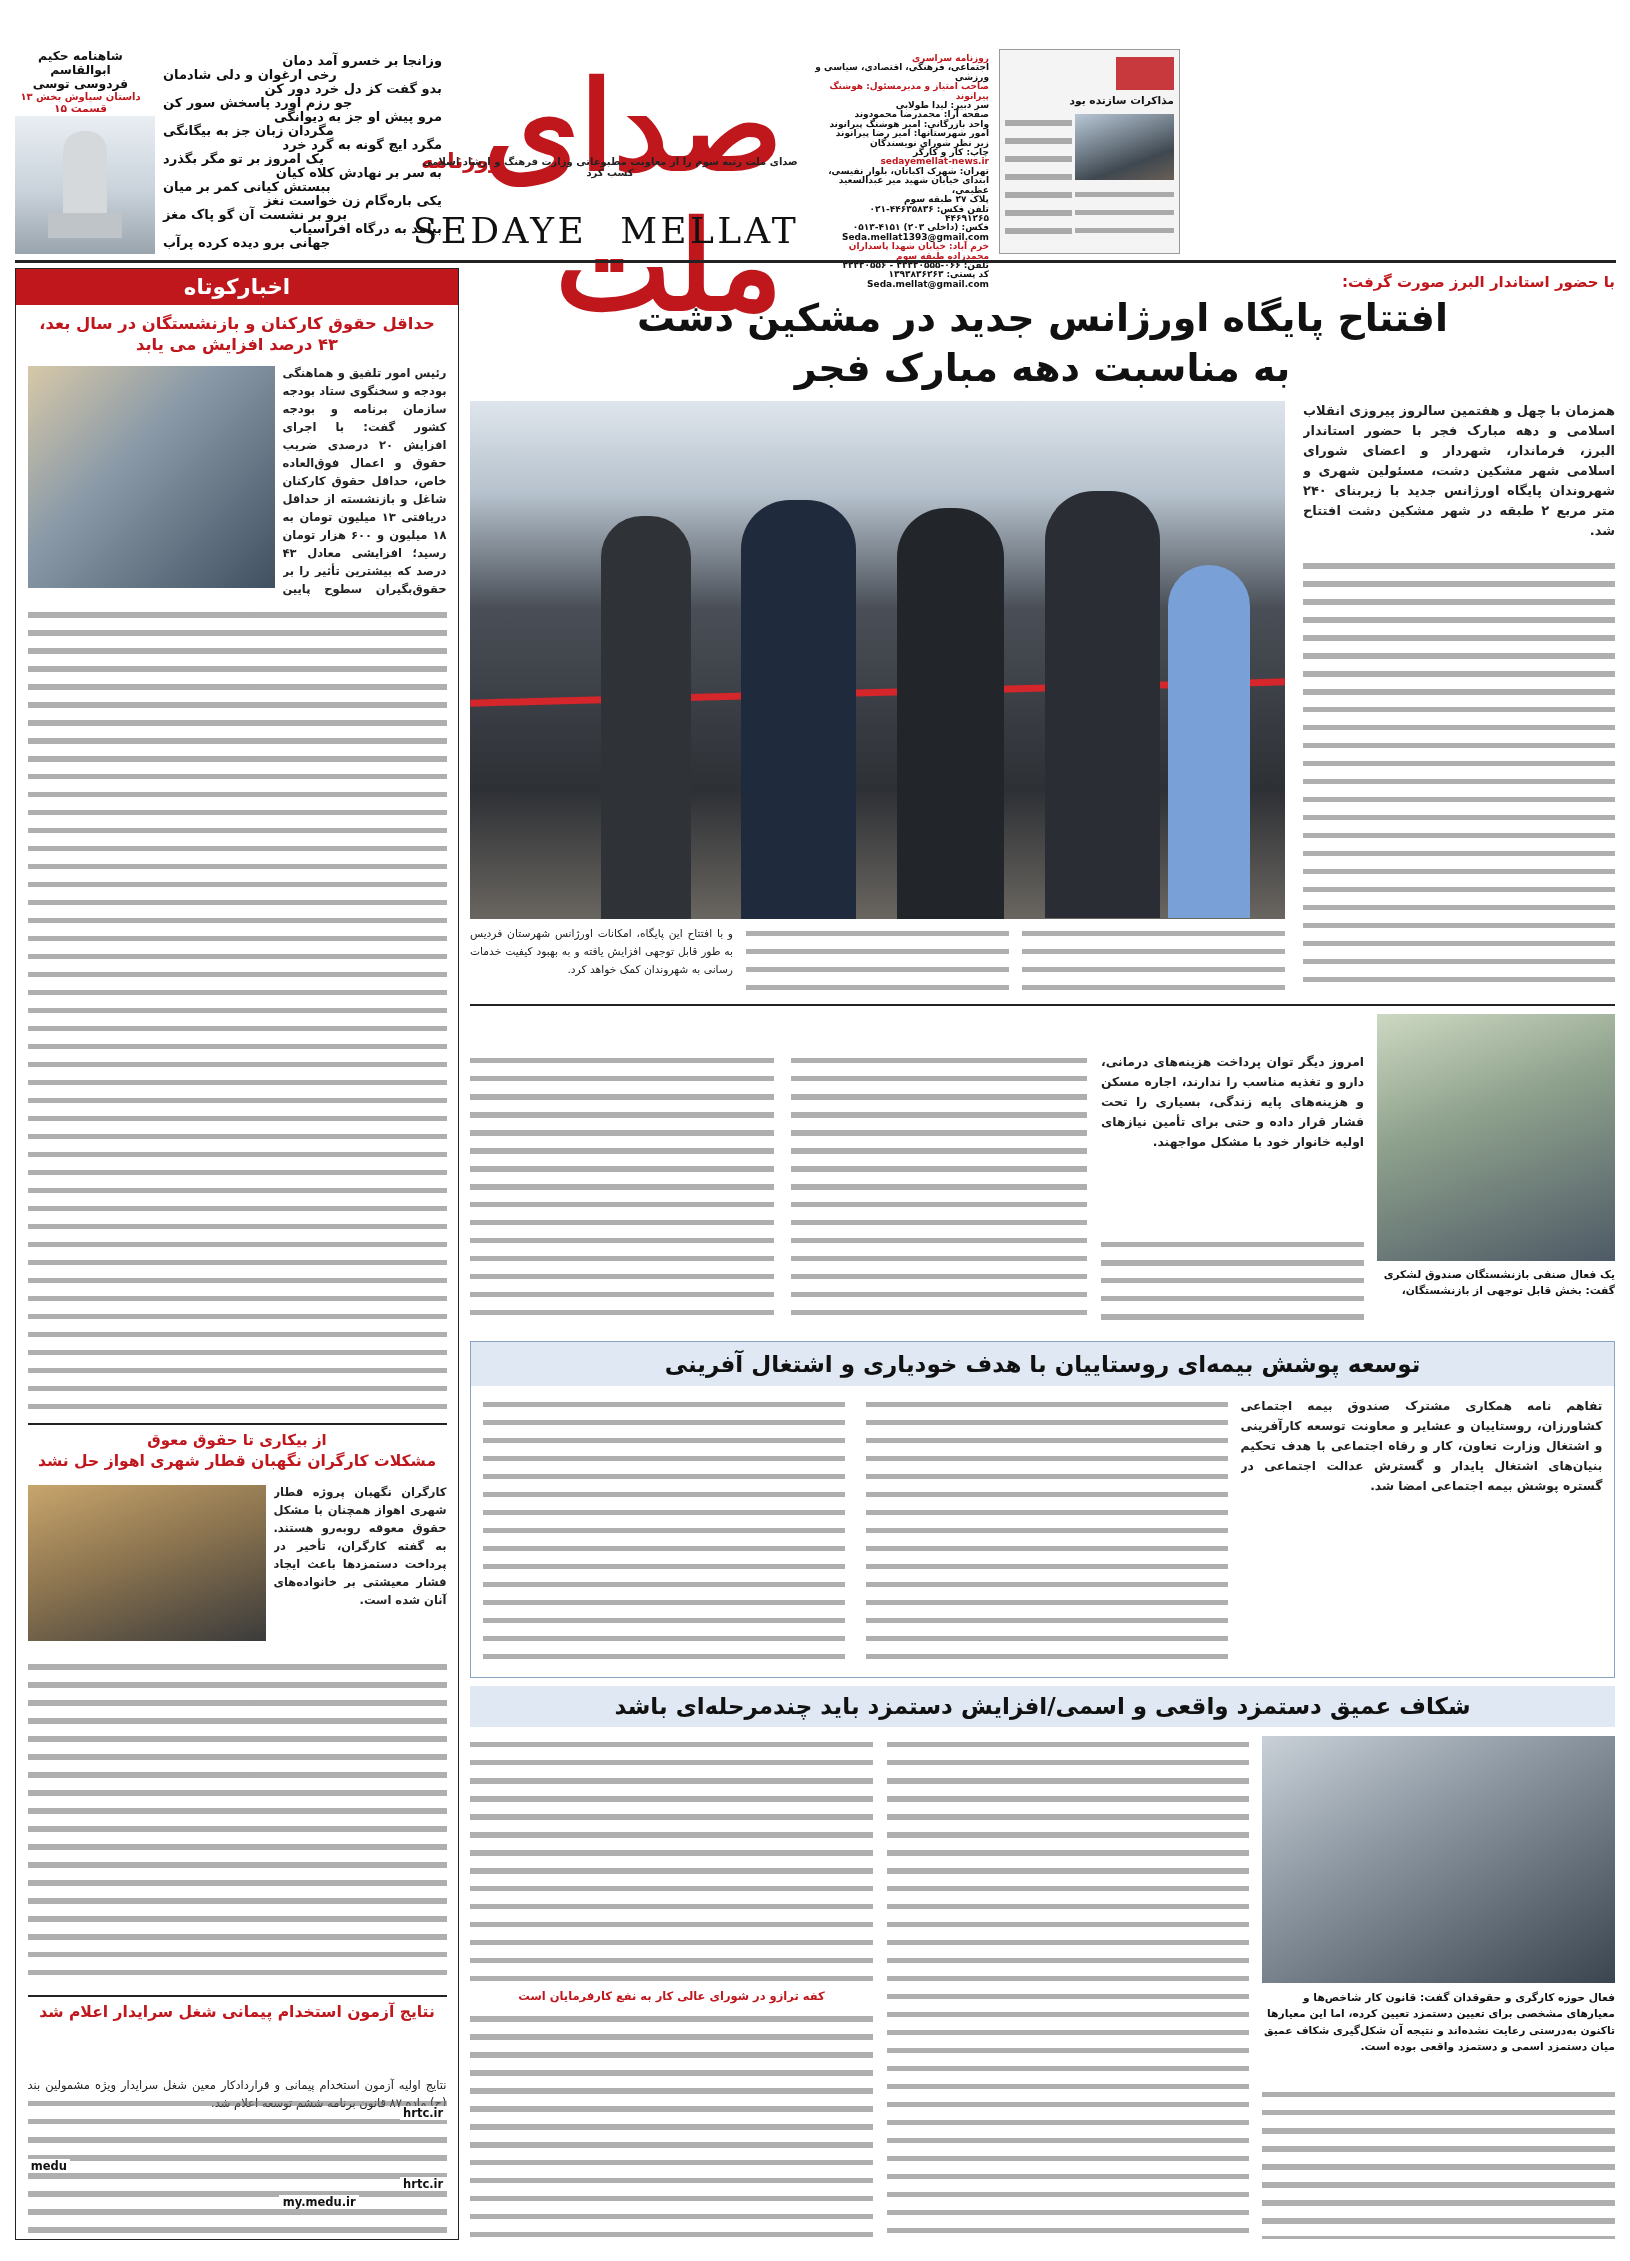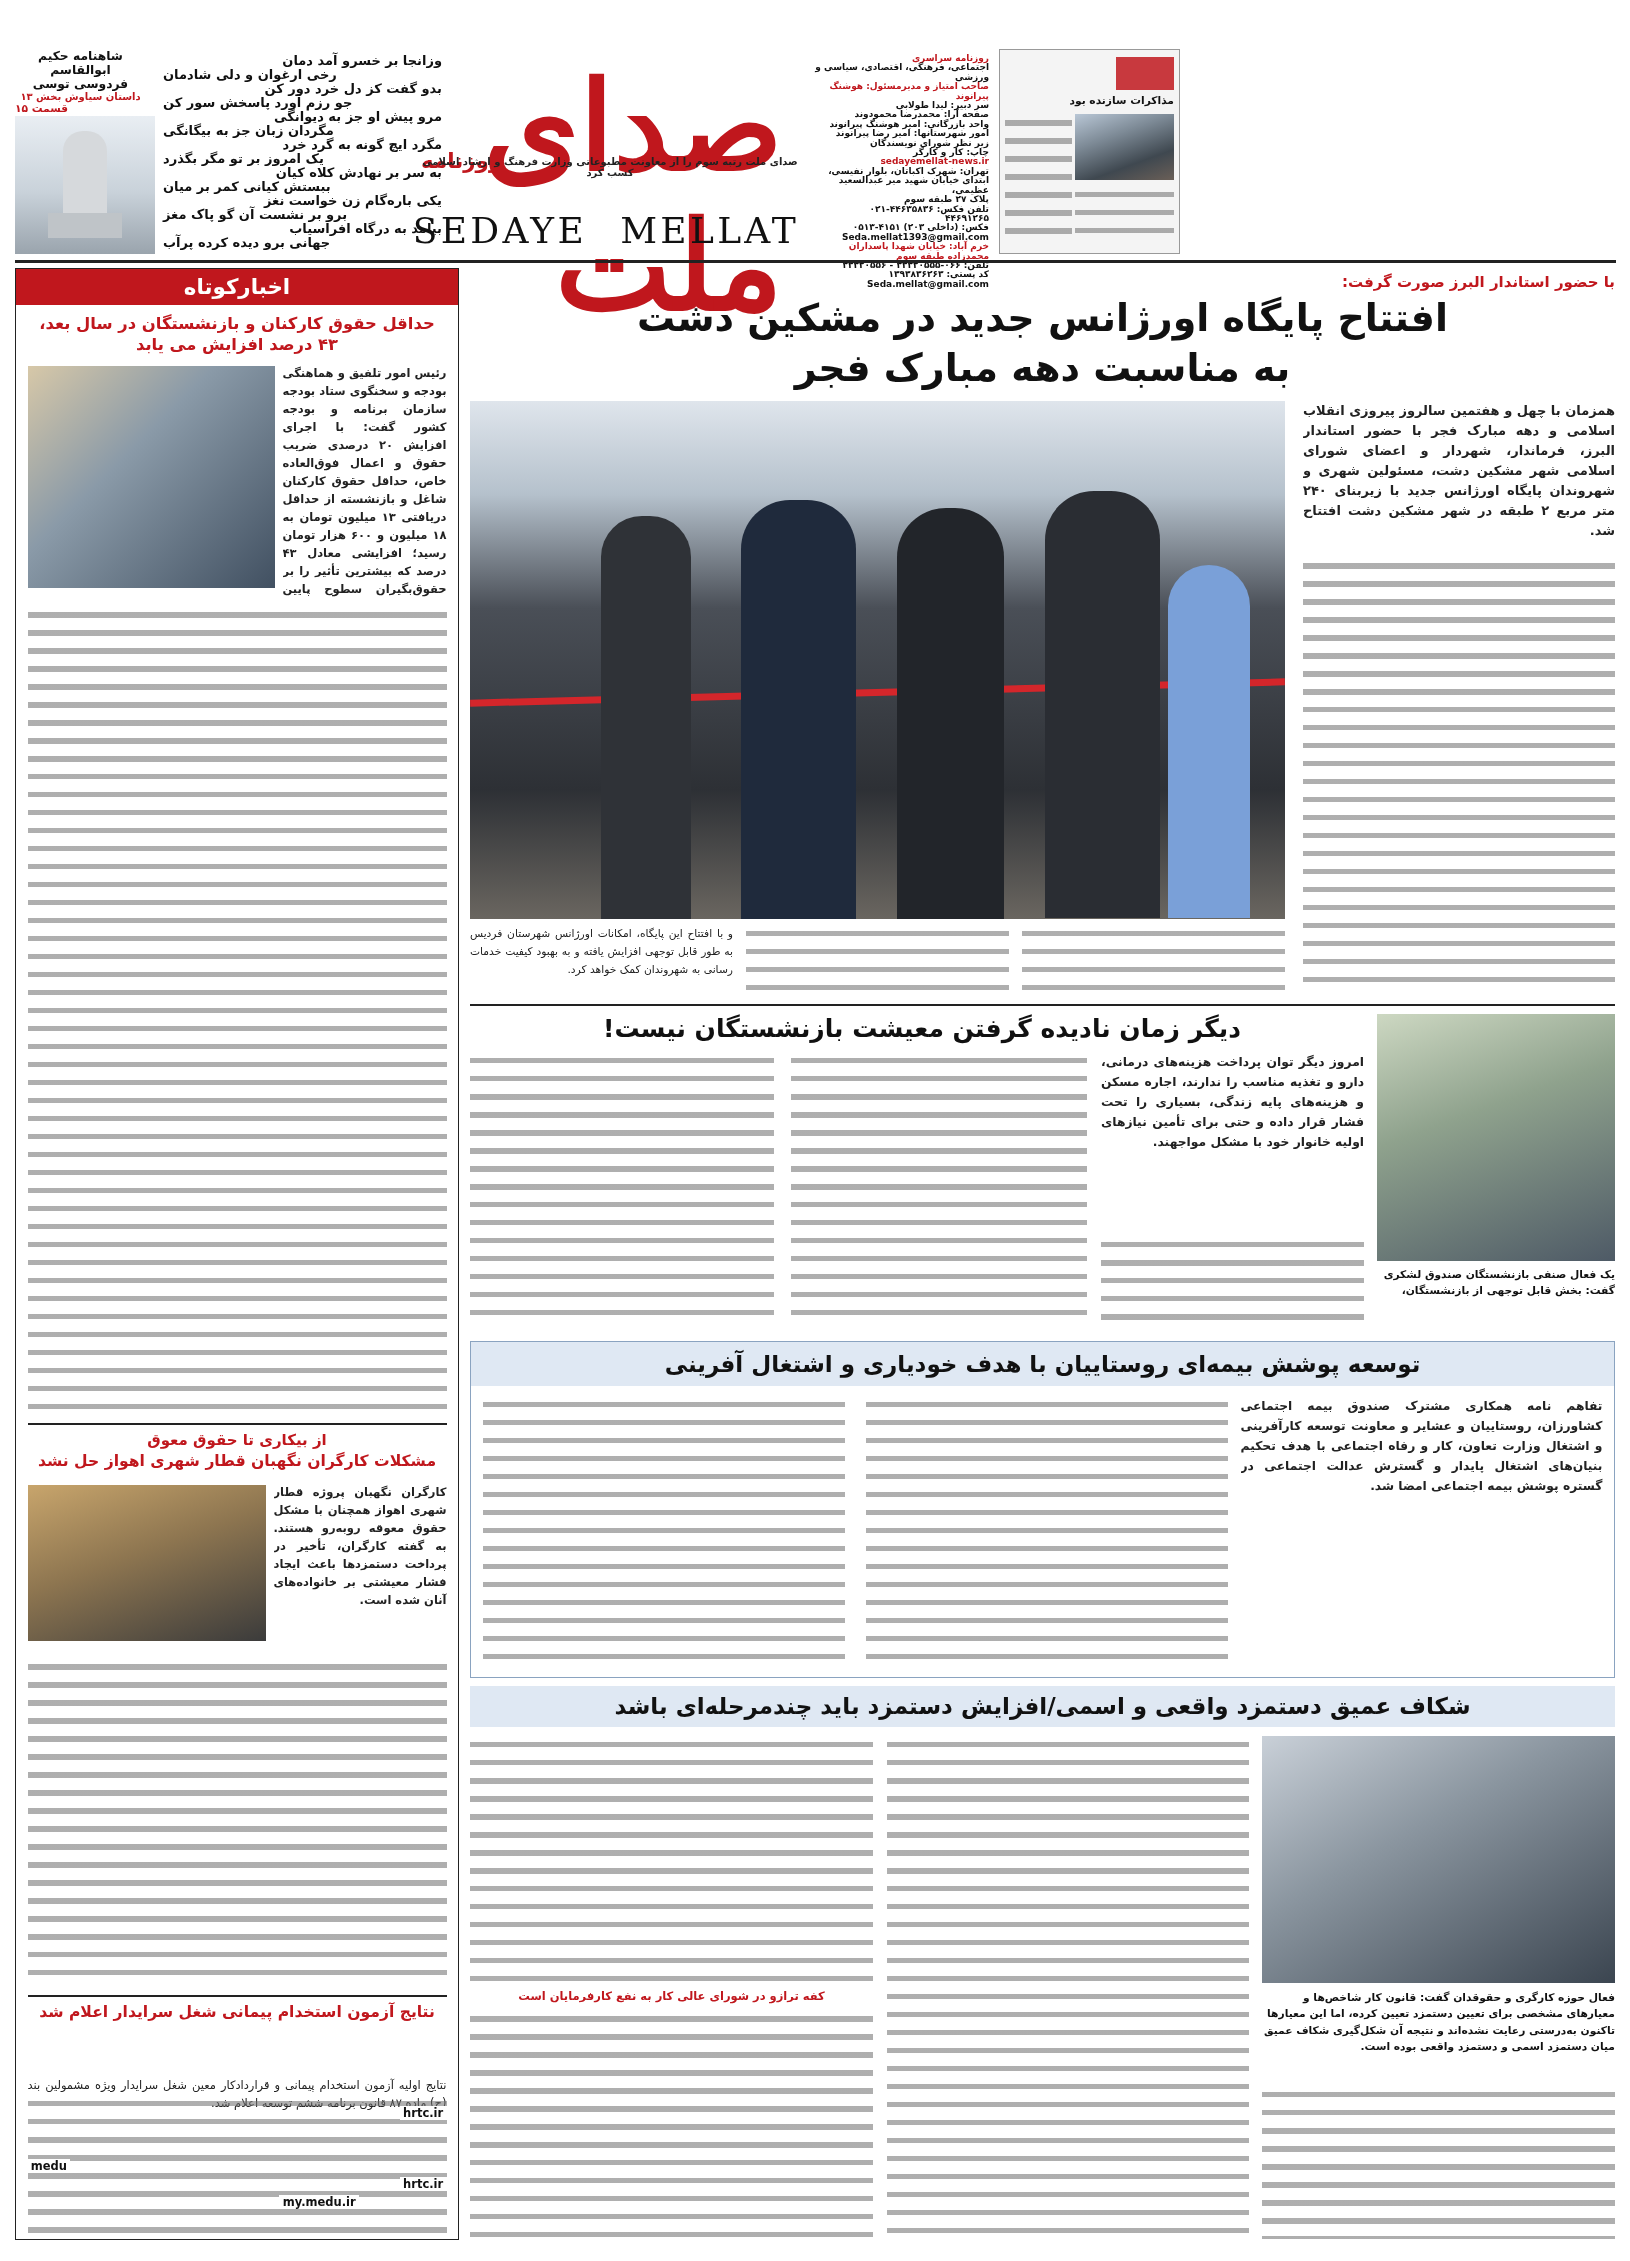--- a/index.html
+++ b/index.html
@@ -63,21 +63,21 @@
     <div class="abs" style="right:0;top:107px;width:378px;font-size:10px;font-weight:bold;text-align:center;color:#222;">صدای ملت رتبه سوم را از معاونت مطبوعاتی وزارت فرهنگ و ارشاد اسلامی کسب کرد</div>
     <div class="abs" style="left:-8.2px;top:161px;font-family:'DejaVu Serif',serif;font-size:36px;letter-spacing:3.3px;direction:ltr;color:#111;">SEDAYE</div>
     <div class="abs" style="right:0;top:161px;font-family:'DejaVu Serif',serif;font-size:36px;letter-spacing:3.3px;direction:ltr;color:#111;">MELLAT</div>
   </div>
 
   <div class="abs" style="left:0;top:0;width:427px;height:205px;">
     <div class="abs" style="left:0;top:0;width:131px;text-align:center;font-weight:bold;">
       <div style="font-size:12.3px;">شاهنامه حکیم ابوالقاسم</div>
       <div style="font-size:12.3px;">فردوسی توسی</div>
       <div class="red" style="font-size:10px;">داستان سیاوش بخش ۱۳</div>
-      <div class="red" style="font-size:10.7px;text-align:left;">قسمت ۱۵</div>
+      <div class="red" style="font-size:10.7px;text-align:center;">قسمت ۱۵</div>
     </div>
     <div class="abs" style="left:0;top:67px;width:140px;height:138px;background:linear-gradient(180deg,#e9eef3 0%,#c9d2da 55%,#9aa4ad 100%);">
       <div class="abs" style="left:48px;top:15px;width:44px;height:90px;background:#d6d9dc;border-radius:20px 20px 5px 5px;"></div>
       <div class="abs" style="left:33px;top:97px;width:74px;height:25px;background:#bfc4c8;"></div>
     </div>
     <div class="abs" style="right:0;top:5px;width:279px;font-size:13px;line-height:14px;font-weight:bold;">
       <div style="text-align:right;">وزانجا بر خسرو آمد دمان</div>
       <div style="text-align:left;">رخی ارغوان و دلی شادمان</div>
       <div style="text-align:right;">بدو گفت کز دل خرد دور کن</div>
       <div style="text-align:left;">جو رزم آورد پاسخش سور کن</div>
@@ -153,21 +153,20 @@
     <span class="filler"></span>
   </div>
   <div class="abs col-text" style="left:552px;top:657px;width:263px;height:74px;">
     <span class="filler"></span>
   </div>
 </div>
 
 <div class="abs rule" style="left:470px;top:1004px;width:1145px;height:1.6px;"></div>
 
 <div class="abs" style="left:470px;top:1009px;width:1145px;height:329px;">
-  <div class="abs headline" style="left:0;top:3.3px;width:904px;font-size:25px;line-height:33px;">دیگر زمان نادیده گرفتن معیشت بازنشستگان نیست!</div>
   <div class="abs photo" style="right:0;top:5px;width:238px;height:247px;background:linear-gradient(160deg,#cdd8c2 0%,#8fa28d 40%,#4e5a66 100%);"></div>
   <div class="abs caption" style="right:0;top:258px;width:238px;">یک فعال صنفی بازنشستگان صندوق لشکری گفت: بخش قابل توجهی از بازنشستگان،</div>
   <div class="abs col-text" style="right:251px;top:43px;width:263px;height:181px;font-weight:bold;font-size:12.3px;line-height:20px;">امروز دیگر توان پرداخت هزینه‌های درمانی، دارو و تغذیه مناسب را ندارند، اجاره مسکن و هزینه‌های پایه زندگی، بسیاری را تحت فشار قرار داده و حتی برای تأمین نیازهای اولیه خانوار خود با مشکل مواجهند.</div>
   <div class="abs col-text" style="right:251px;top:227px;width:263px;height:90px;">
     <span class="filler"></span>
   </div>
   <div class="abs col-text" style="right:528px;top:43px;width:296px;height:274px;">
     <span class="filler"></span>
   </div>
   <div class="abs col-text" style="left:0;top:43px;width:304px;height:274px;">

